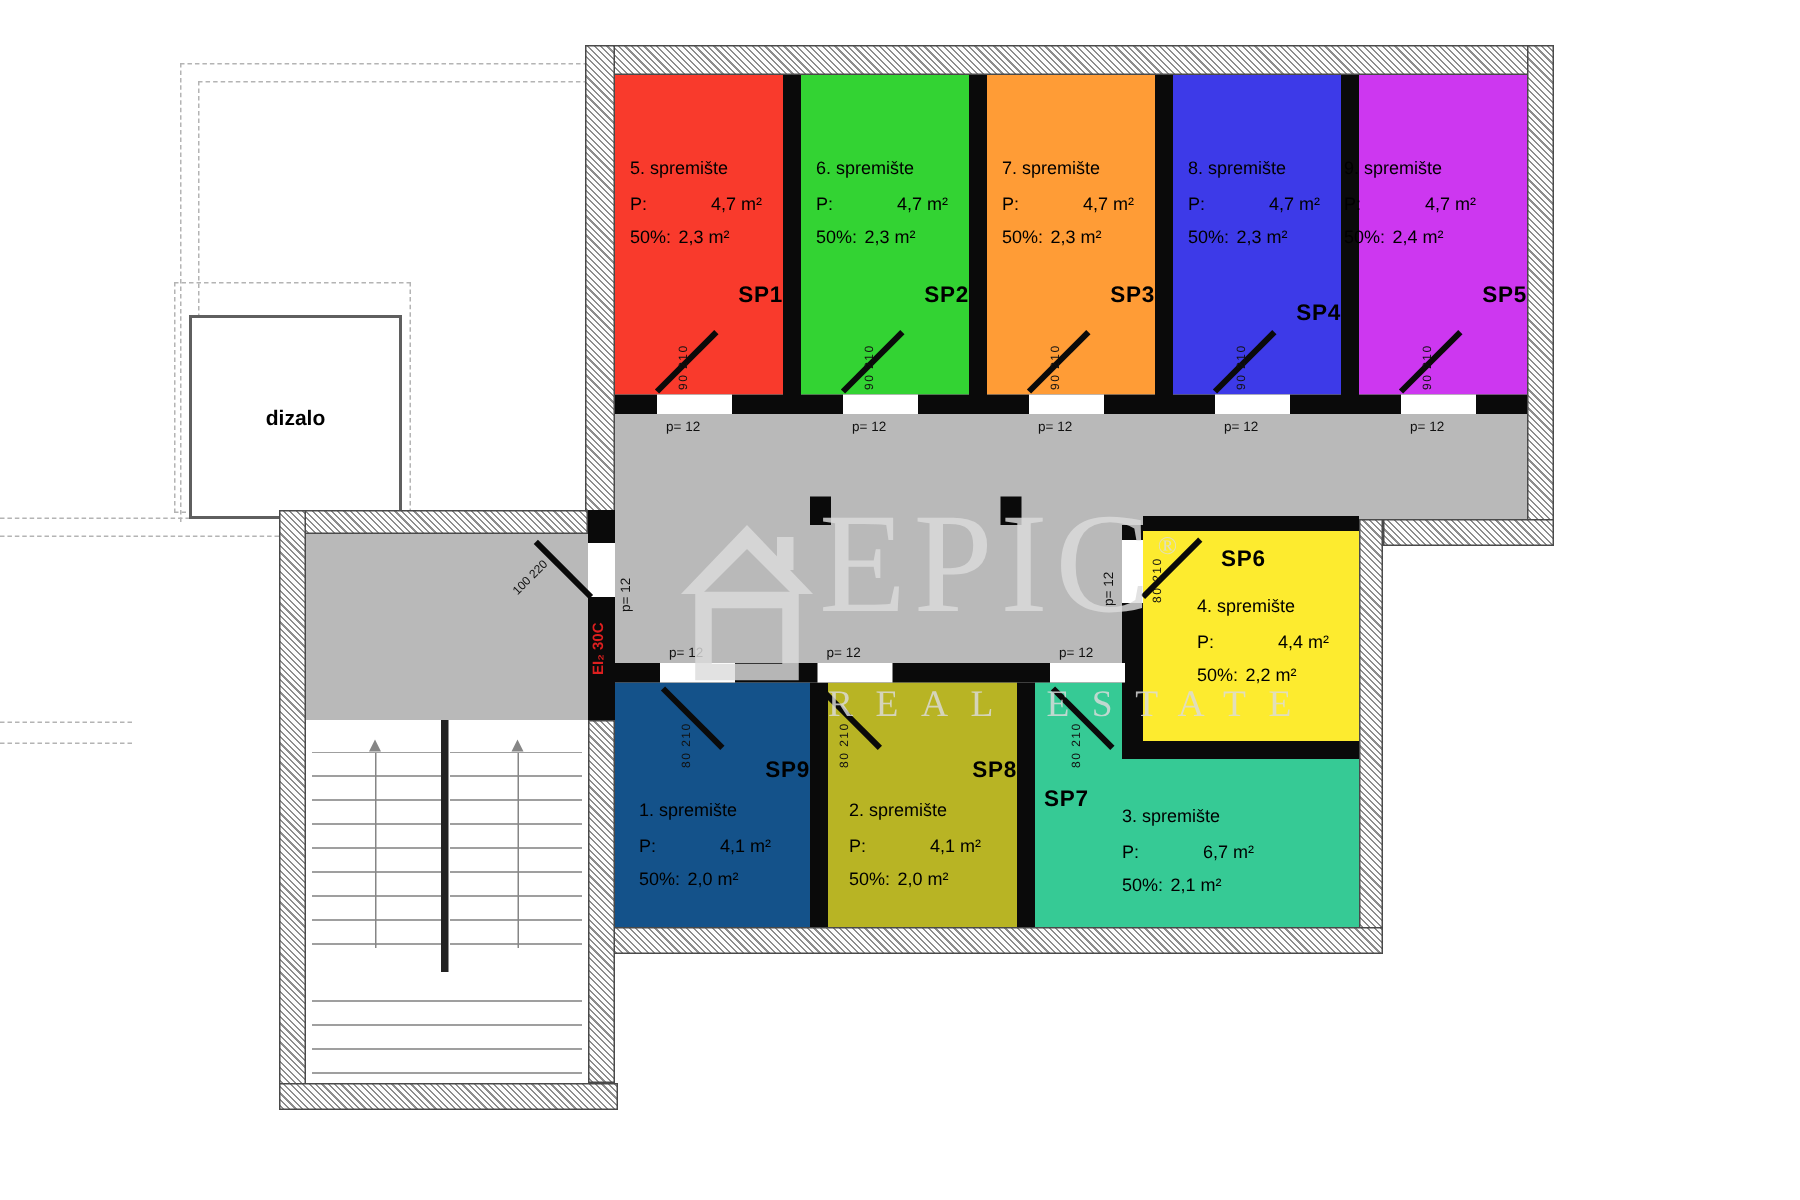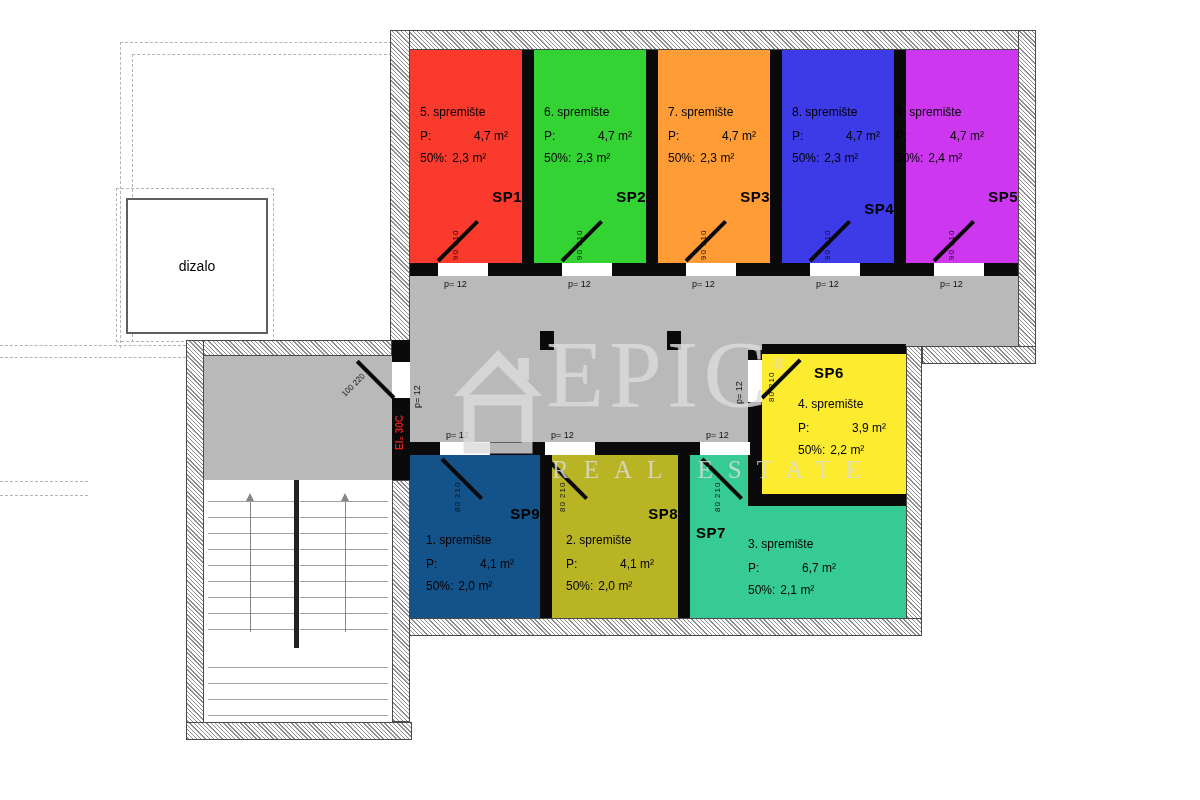--- a/index.html
+++ b/index.html
@@ -44,21 +44,21 @@
   <div class="dash-v" style="left:120px;top:42px;height:306px;"></div>
   <div class="dash-h" style="left:120px;top:42px;width:272px;"></div>
   <div class="dash-v" style="left:132px;top:54px;height:288px;"></div>
   <div class="dash-h" style="left:132px;top:54px;width:260px;"></div>
   <div class="dash-h" style="left:0;top:345px;width:186px;"></div>
   <div class="dash-h" style="left:0;top:357px;width:186px;"></div>
   <div class="dash-h" style="left:0;top:481px;width:88px;"></div>
   <div class="dash-h" style="left:0;top:495px;width:88px;"></div>
   <div class="dash-rect" style="left:116px;top:188px;width:156px;height:152px;"></div>
 
-  <div class="elevator" style="left:126px;top:198px;width:138px;height:132px;">
+  <div class="elevator" style="left:126px;top:210px;width:138px;height:132px;font-weight:bold;">
     <span>dizalo</span>
   </div>
 
   <div class="gray" style="left: 408px; top: 276px; width: 610px; height: 74px; background: rgb(185, 185, 185);"></div>
   <div class="gray" style="left: 410px; top: 350px; width: 338px; height: 105px; background: rgb(185, 185, 185);"></div>
   <div class="gray" style="left: 204px; top: 356px; width: 188px; height: 124px; background: rgb(185, 185, 185);"></div>
 
   <div class="room" style="left: 410px; top: 50px; width: 112px; height: 213px; background: rgb(249, 58, 44);"></div>
   <div class="room" style="left: 534px; top: 50px; width: 112px; height: 213px; background: rgb(51, 211, 51);"></div>
   <div class="room" style="left: 658px; top: 50px; width: 112px; height: 213px; background: rgb(255, 156, 54);"></div>
@@ -242,21 +242,21 @@
         <span>50%:</span>
         <span>2,1 m²</span>
       </div>
   </div>
 
   <div class="code" style="left:814px;top:364px;">SP6</div>
   <div class="rtext" style="left:798px;top:398px;width:100px;">
     <div class="rname">4. spremište</div>
     <div class="rrow">
         <span>P:</span>
-        <span>3,9 m²</span>
+        <span>4,4 m²</span>
       </div>
     <div class="rrow snug">
         <span>50%:</span>
         <span>2,2 m²</span>
       </div>
   </div>
 
 
   <div class="treads" style="left:208px;top:486px;width:86px;height:158px;"></div>
   <div class="treads" style="left:300px;top:486px;width:88px;height:158px;"></div>

